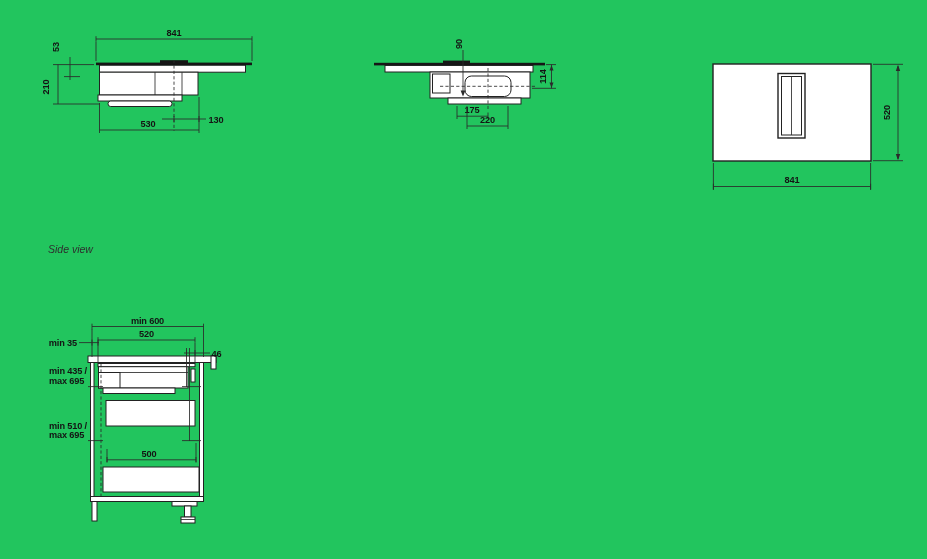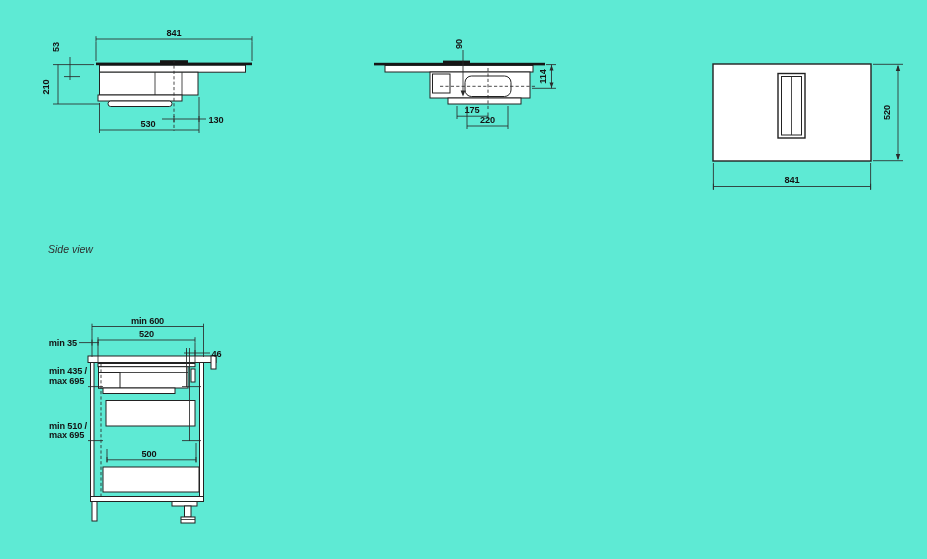--- a/index.html
+++ b/index.html
@@ -1,17 +1,17 @@
 <!DOCTYPE html>
 <html><head>
 <meta charset="utf-8">
 <style>
   html,body{margin:0;padding:0;}
   body{width:927px;height:559px;background:#ebebeb;overflow:hidden;}
-  .stage{position:relative;width:927px;height:559px;background:#5eead4;}
+  .stage{position:relative;width:927px;height:559px;background:#22c55e;}
   svg{display:block;}
   
   .s{stroke:#222;stroke-width:1;fill:#fff;}
   .s2{stroke:#222;stroke-width:1.4;fill:#fff;}
   
   .sf{fill:#161616;stroke:none;}
   
   .d{stroke:#2b2b2b;stroke-width:0.85;fill:none;}
   .dash{stroke:#2b2b2b;stroke-width:0.85;fill:none;stroke-dasharray:3.2 2.2;}
   .ar{fill:#2b2b2b;stroke:none;}

